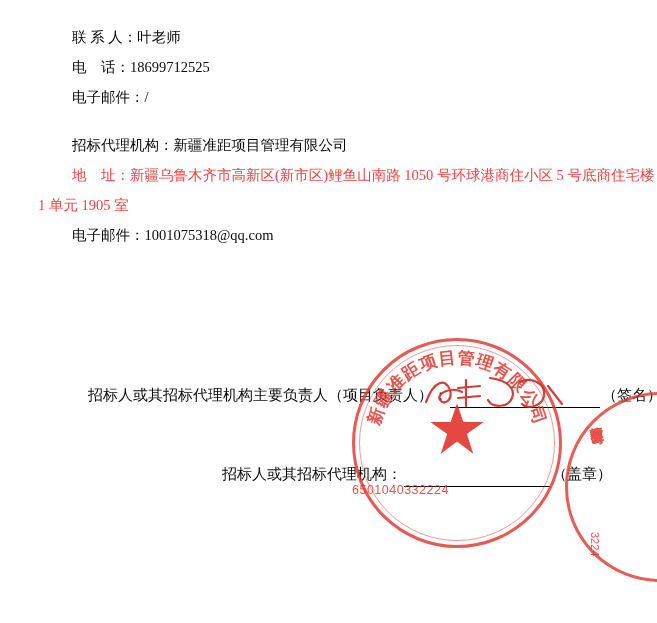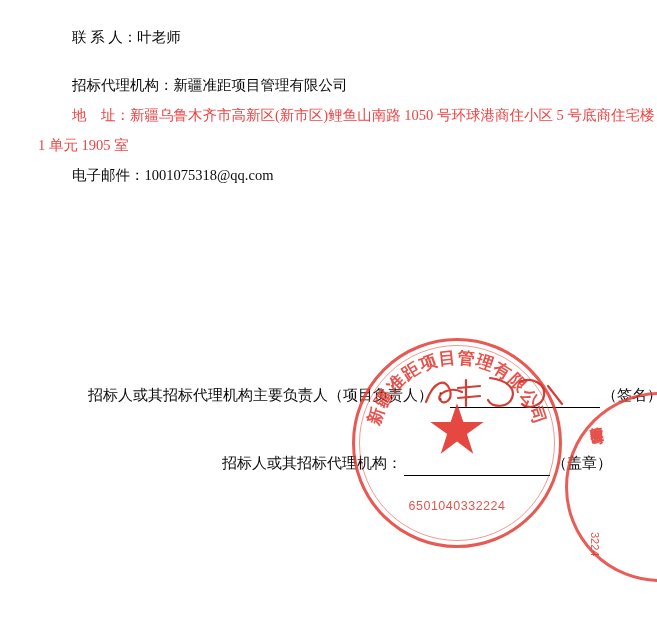--- a/index.html
+++ b/index.html
@@ -49,21 +49,21 @@
     top: 382px;
     width: 657px;
   }
   .sig-row {
     font-size: 15px;
     line-height: 26px;
     white-space: pre;
     color: #0a0a0a;
   }
   .sig-row-1 { padding-left: 88px; }
-  .sig-row-2 { padding-left: 222px; margin-top: 42px; }
+  .sig-row-2 { padding-left: 222px; margin-top: 53px; }
   .sig-underline {
     display: inline-block;
     width: 150px;
     border-bottom: 1px solid #000;
     height: 17px;
     vertical-align: bottom;
     margin: 0 2px;
   }
   .sig-underline.short {
     width: 146px;
@@ -114,22 +114,22 @@
     fill: #e2352c;
     opacity: .85;
     font-family: "Liberation Sans", sans-serif;
     font-size: 17px;
     font-weight: bold;
     letter-spacing: 1px;
   }
   .seal-num {
     position: absolute;
     width: 210px;
-    text-align: center;
-    top: 161px;
+    text-align: left;
+    top: 145px;
     font-family: "Liberation Sans", sans-serif;
     font-size: 12.5px;
     color: #e2352c;
     opacity: .85;
     letter-spacing: .5px;
   }
   
   .signature {
     position: absolute;
     left: 420px;
@@ -187,21 +187,23 @@
 </style>
 </head>
 <body>
 
 <div class="page">
 
   <div class="doc-body">
 
     <div class="line indent-1"><span>联 系 人：</span><span>叶老师</span></div>
 
-
+    <div class="line indent-1"><span>电    话：</span><span>18699712525</span></div>
+
+    <div class="line indent-1"><span>电子邮件：</span><span>/</span></div>
 
     <div class="blank"></div>
 
     <div class="line indent-1"><span>招标代理机构：</span><span>新疆准距项目管理有限公司</span></div>
 
     <div class="wrap-line"><span style="padding-left:34px">地    址：</span><span>新疆乌鲁木齐市高新区(新市区)鲤鱼山南路 1050 号环球港商住小区 5 号底商住宅楼 1 单元 1905 室</span></div>
 
 
 
     <div class="line indent-1"><span>电子邮件：</span><span>1001075318@qq.com</span></div>

